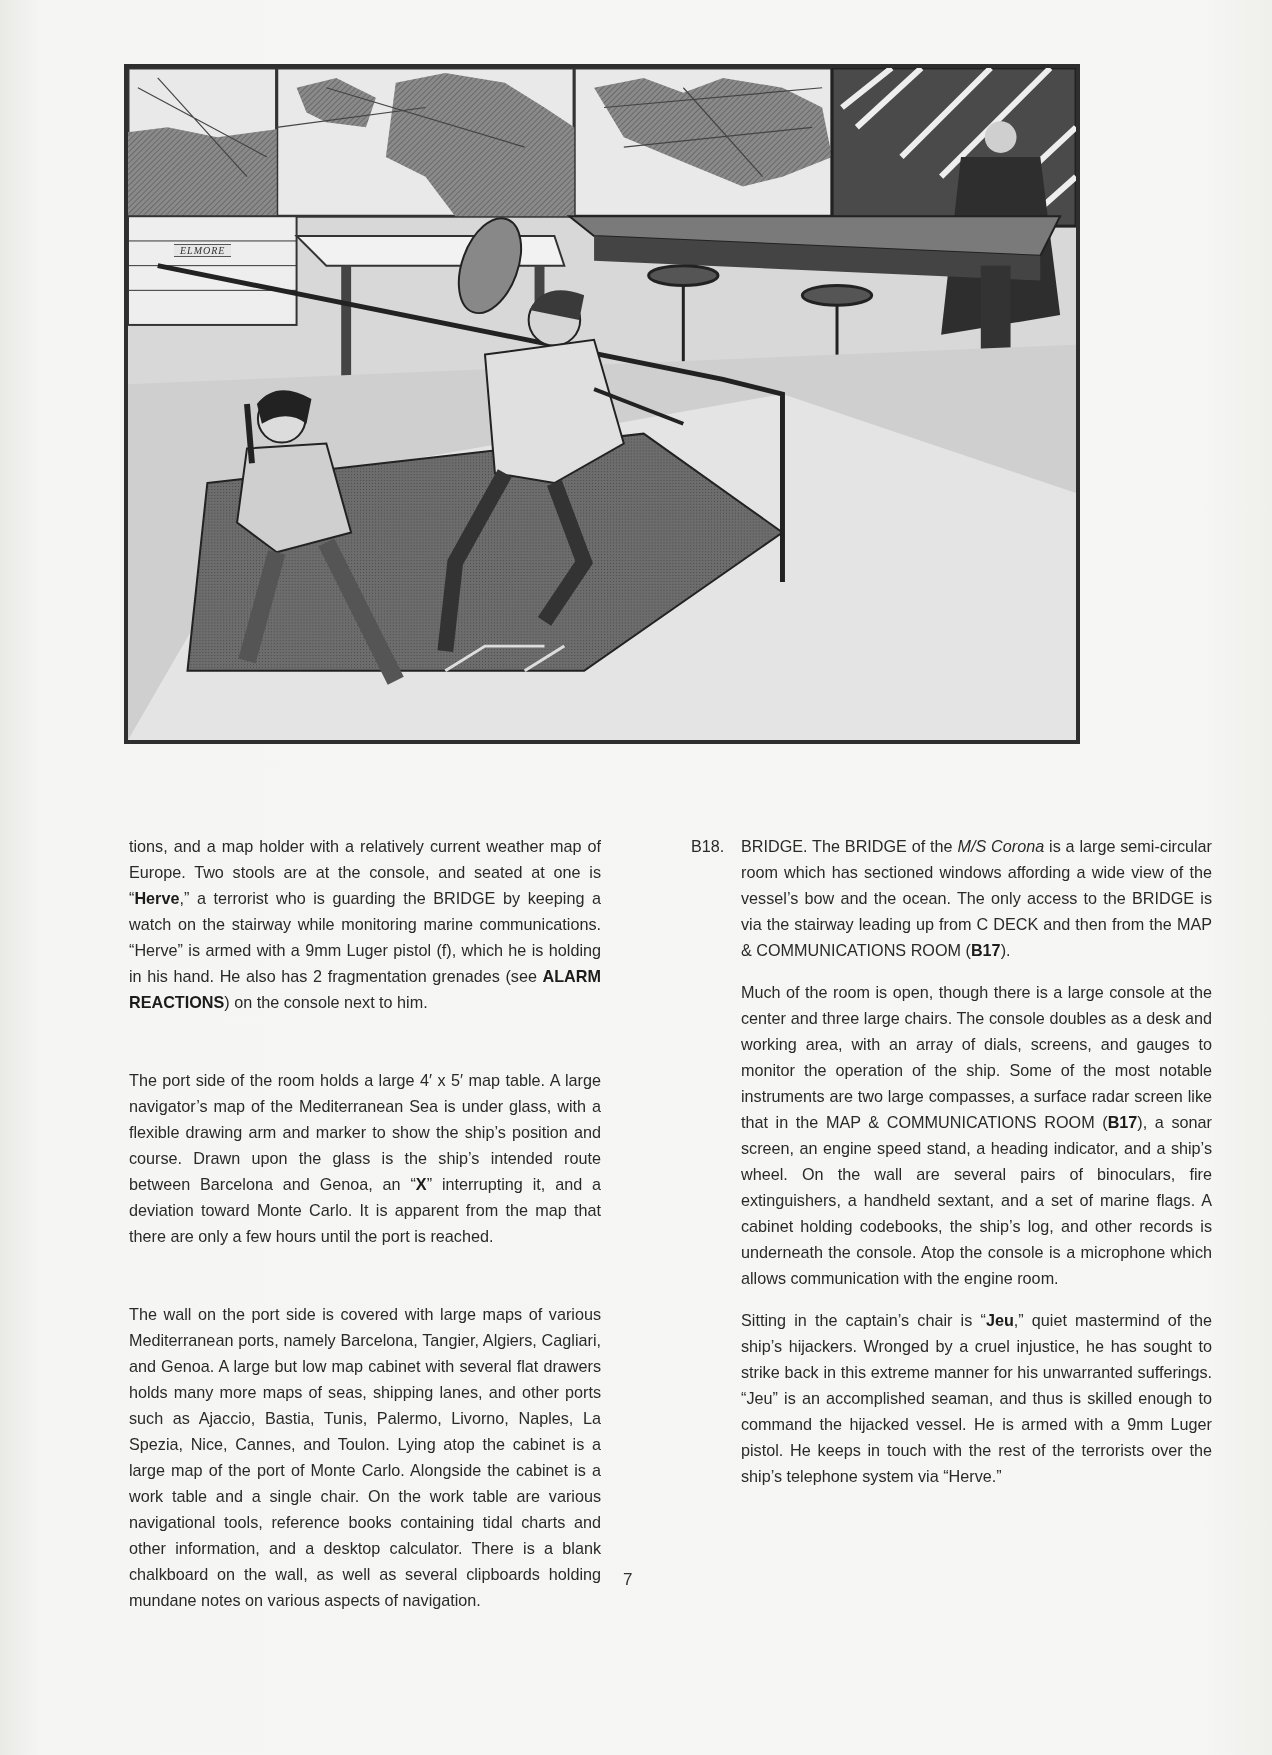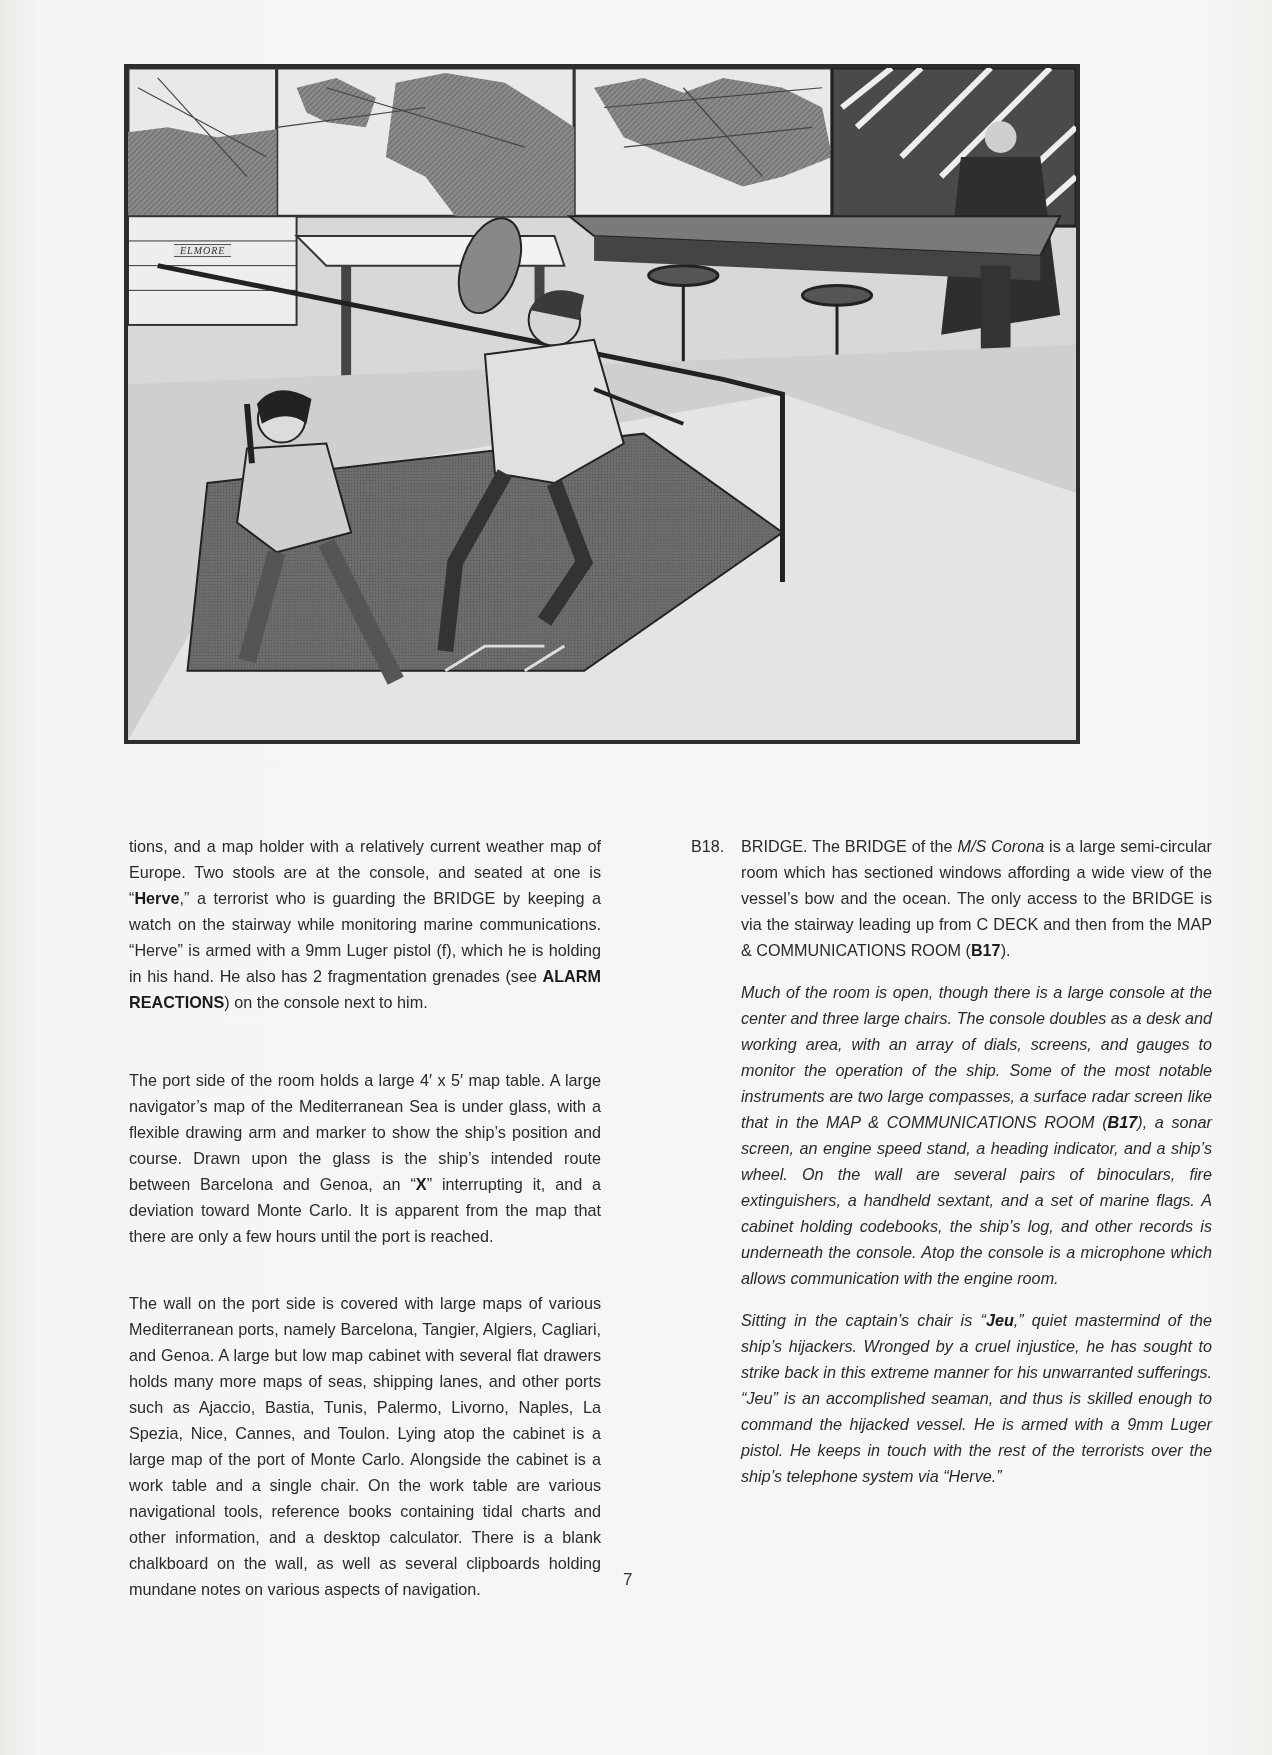--- a/index.html
+++ b/index.html
@@ -27,21 +27,21 @@
     border-top: 1px solid #555; border-bottom: 1px solid #555;
   }
   
   .col { position: absolute; font-size: 16.2px; line-height: 26px; text-align: justify; }
   .col p { margin: 0; hyphens: manual; }
   .col-left { left: 129px; width: 472px; }
   .col-right { left: 679px; width: 521px; margin-left: 12px; }
   .entry { display: flex; }
   .entry-code { width: 50px; flex: none; }
   .entry-body { flex: 1; text-align: justify; }
-  .indent { margin-left: 50px !important; font-style: italic; }
+  .indent { margin-left: 50px !important; }
   b { font-weight: bold; color: #1c1c1c; }
   i { font-style: italic; }
   .page-number {
     position: absolute; left: 623px; top: 1570px; font-size: 17px; color: #333;
   }
 </style>
 </head>
 <body>
 
 <div class="page-shade"></div>
@@ -131,21 +131,21 @@
       <path d="M150 490 L120 600 M200 480 L260 600 L270 620" stroke="#555" stroke-width="18" fill="none"></path>
     </g>
   </svg>
   <div class="signature">ELMORE</div>
 </div>
 
 <div class="col col-left" style="top:833px;">
   <p style="margin-bottom:52px;">
     <span>tions, and a map holder with a relatively current weather map of Europe. Two stools are at the console, and seated at one is “</span><b>Herve</b><span>,” a terrorist who is guarding the BRIDGE by keeping a watch on the stairway while monitoring marine communications. “Herve” is armed with a 9mm Luger pistol (f), which he is holding in his hand. He also has 2 fragmentation grenades (see </span><b>ALARM REACTIONS</b><span>) on the console next to him.</span>
   </p>
-  <p style="margin-bottom:41px;">
+  <p style="margin-bottom:52px;">
     <span>The port side of the room holds a large 4′ x 5′ map table. A large navigator’s map of the Mediterranean Sea is under glass, with a flexible drawing arm and marker to show the ship’s position and course. Drawn upon the glass is the ship’s intended route between Barcelona and Genoa, an “</span><b>X</b><span>” interrupting it, and a deviation toward Monte Carlo. It is apparent from the map that there are only a few hours until the port is reached.</span>
   </p>
   <p>
     <span>The wall on the port side is covered with large maps of various Mediterranean ports, namely Barcelona, Tangier, Algiers, Cagliari, and Genoa. A large but low map cabinet with several flat drawers holds many more maps of seas, shipping lanes, and other ports such as Ajaccio, Bastia, Tunis, Palermo, Livorno, Naples, La Spezia, Nice, Cannes, and Toulon. Lying atop the cabinet is a large map of the port of Monte Carlo. Alongside the cabinet is a work table and a single chair. On the work table are various navigational tools, reference books containing tidal charts and other information, and a desktop calculator. There is a blank chalkboard on the wall, as well as several clipboards holding mundane notes on various aspects of navigation.</span>
   </p>
 </div>
 
 <div class="col col-right" style="top:833px;">
   <div class="entry" style="margin-bottom:16px;">
     <span class="entry-code">B18.</span>

